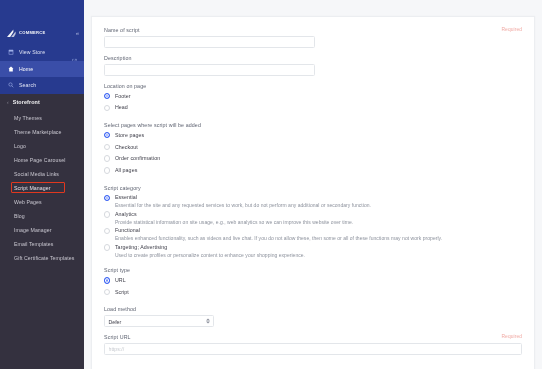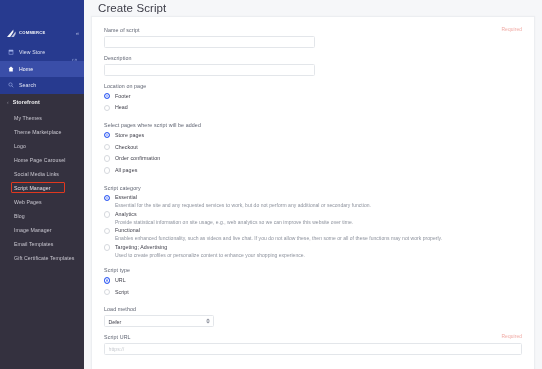--- a/index.html
+++ b/index.html
@@ -302,21 +302,20 @@
         <span class="sb-sub-label">Email Templates</span>
       </div>
       <div class="sb-sub">
         <span class="sb-sub-label">Gift Certificate Templates</span>
       </div>
     </div>
   </div>
 
   <div id="main">
 
-    <div class="page-title">Create Script</div>
 
     <div class="card">
       <div class="card-inner">
 
         <div class="field">
           <span class="flabel">Name of script</span>
           <span class="required">Required</span>
           <input class="input" type="text" placeholder="" style="">
         </div>
 

